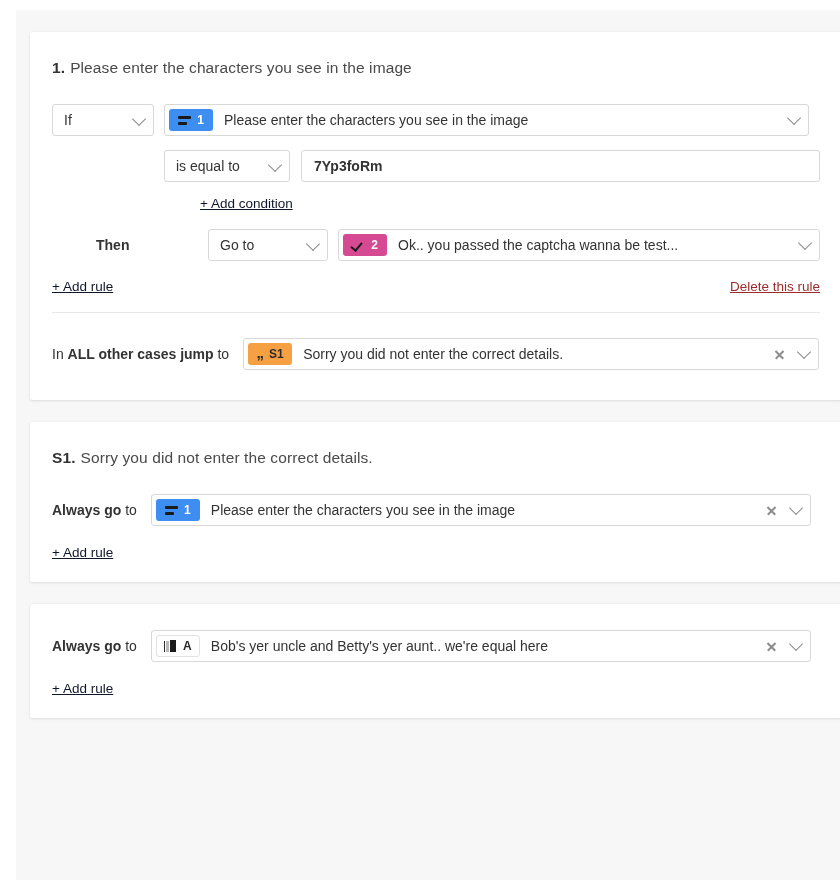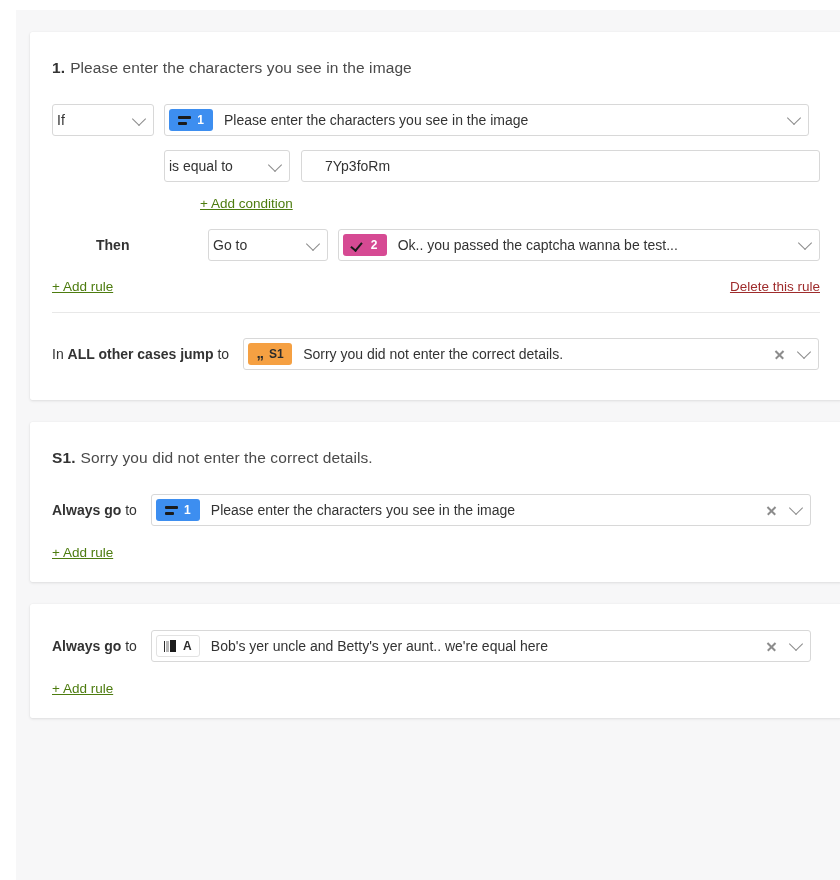--- a/index.html
+++ b/index.html
@@ -70,21 +70,21 @@
   
   .sel {
     position: relative;
     height: 32px;
     border: 1px solid #d8d8d8;
     border-radius: 3px;
     background: #ffffff;
     display: flex;
     align-items: center;
     box-sizing: border-box;
-    padding: 0 30px 0 4px;
+    padding: 0 30px 0 11px;
     font-size: 14px;
     color: #333333;
     cursor: pointer;
   }
   .sel-sm  { width: 102px; }
   .sel-md  { width: 126px; }
   .sel-lg  { width: 126px; }
   .chev {
     position: absolute;
     right: 9px;
@@ -113,21 +113,21 @@
   }
   .field-text {
     font-size: 14px;
     color: #333333;
     padding: 0 11px;
     white-space: nowrap;
     overflow: hidden;
     text-overflow: ellipsis;
     flex: 1 1 auto;
   }
-  .field-pad { padding-left: 23px; }
+  .field-pad { padding-left: 12px; font-weight: bold; }
 
   .badge {
     height: 22px;
     min-width: 44px;
     margin-left: 4px;
     border-radius: 3px;
     display: flex;
     align-items: center;
     justify-content: center;
     gap: 6px;
@@ -206,21 +206,21 @@
     border-right: 1.6px solid #8c8c8c;
     border-bottom: 1.6px solid #8c8c8c;
     transform: rotate(45deg);
     margin-top: -5px;
     cursor: pointer;
   }
 
   
   .lnk {
     font-size: 13.5px;
-    color: #4d7c0f;
+    color: #0f172a;
     text-decoration: underline;
     cursor: pointer;
     display: inline-block;
   }
   .lnk-danger { color: #9e2b2b; }
 
   .divider {
     height: 1px;
     background: #e8e8e8;
     margin: 18px 0 0 0;

